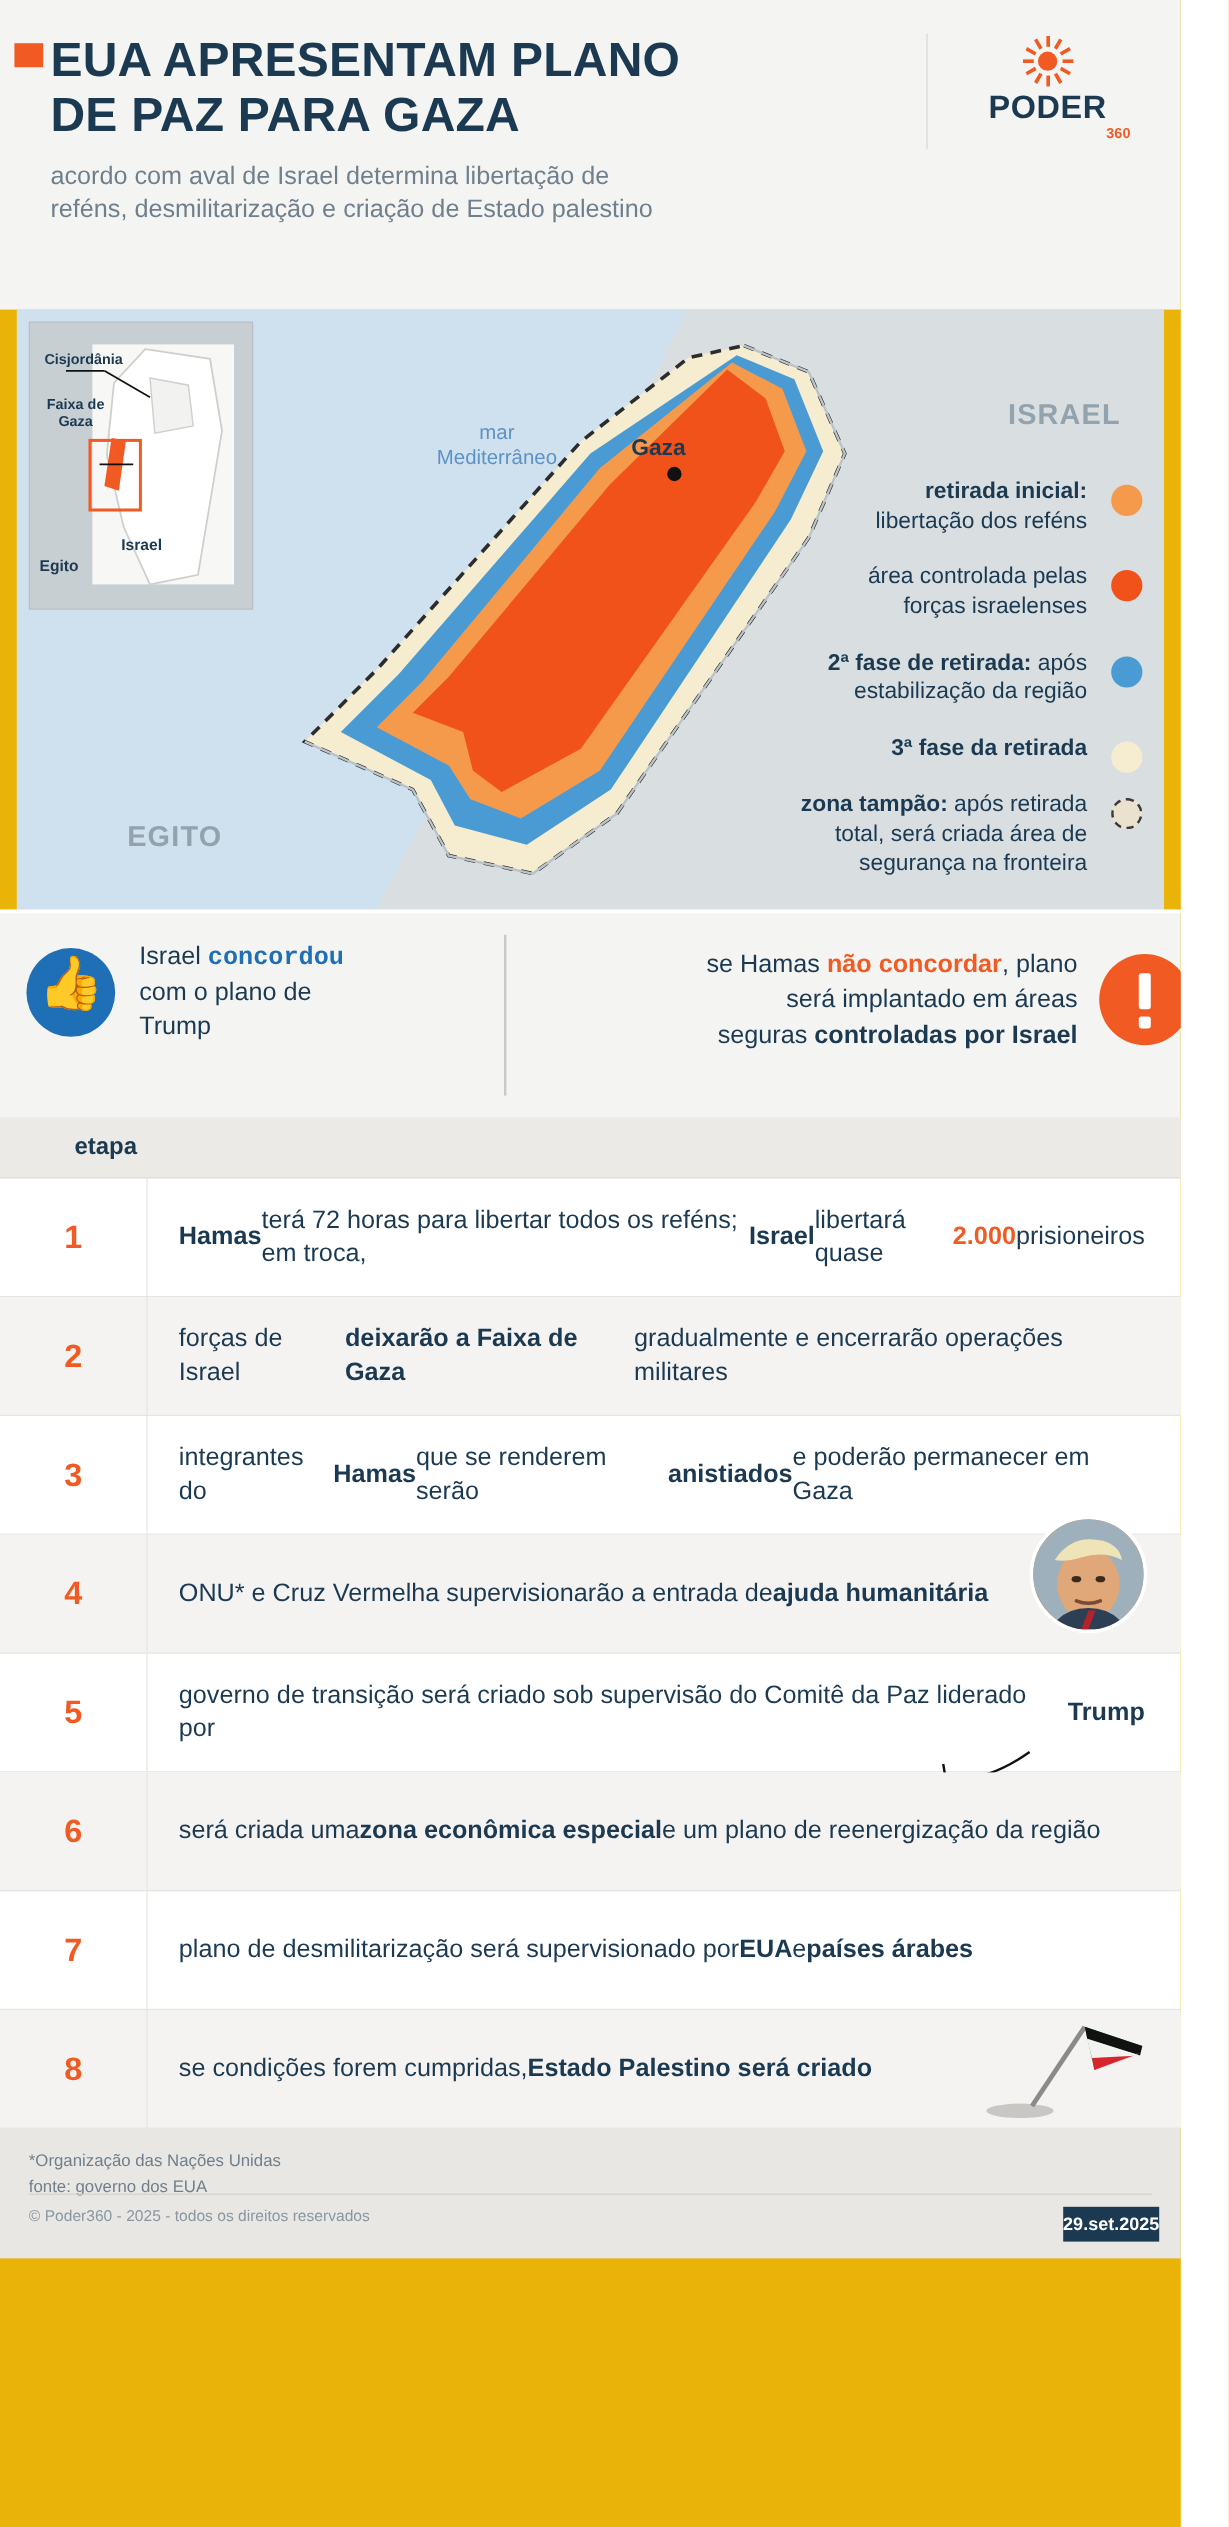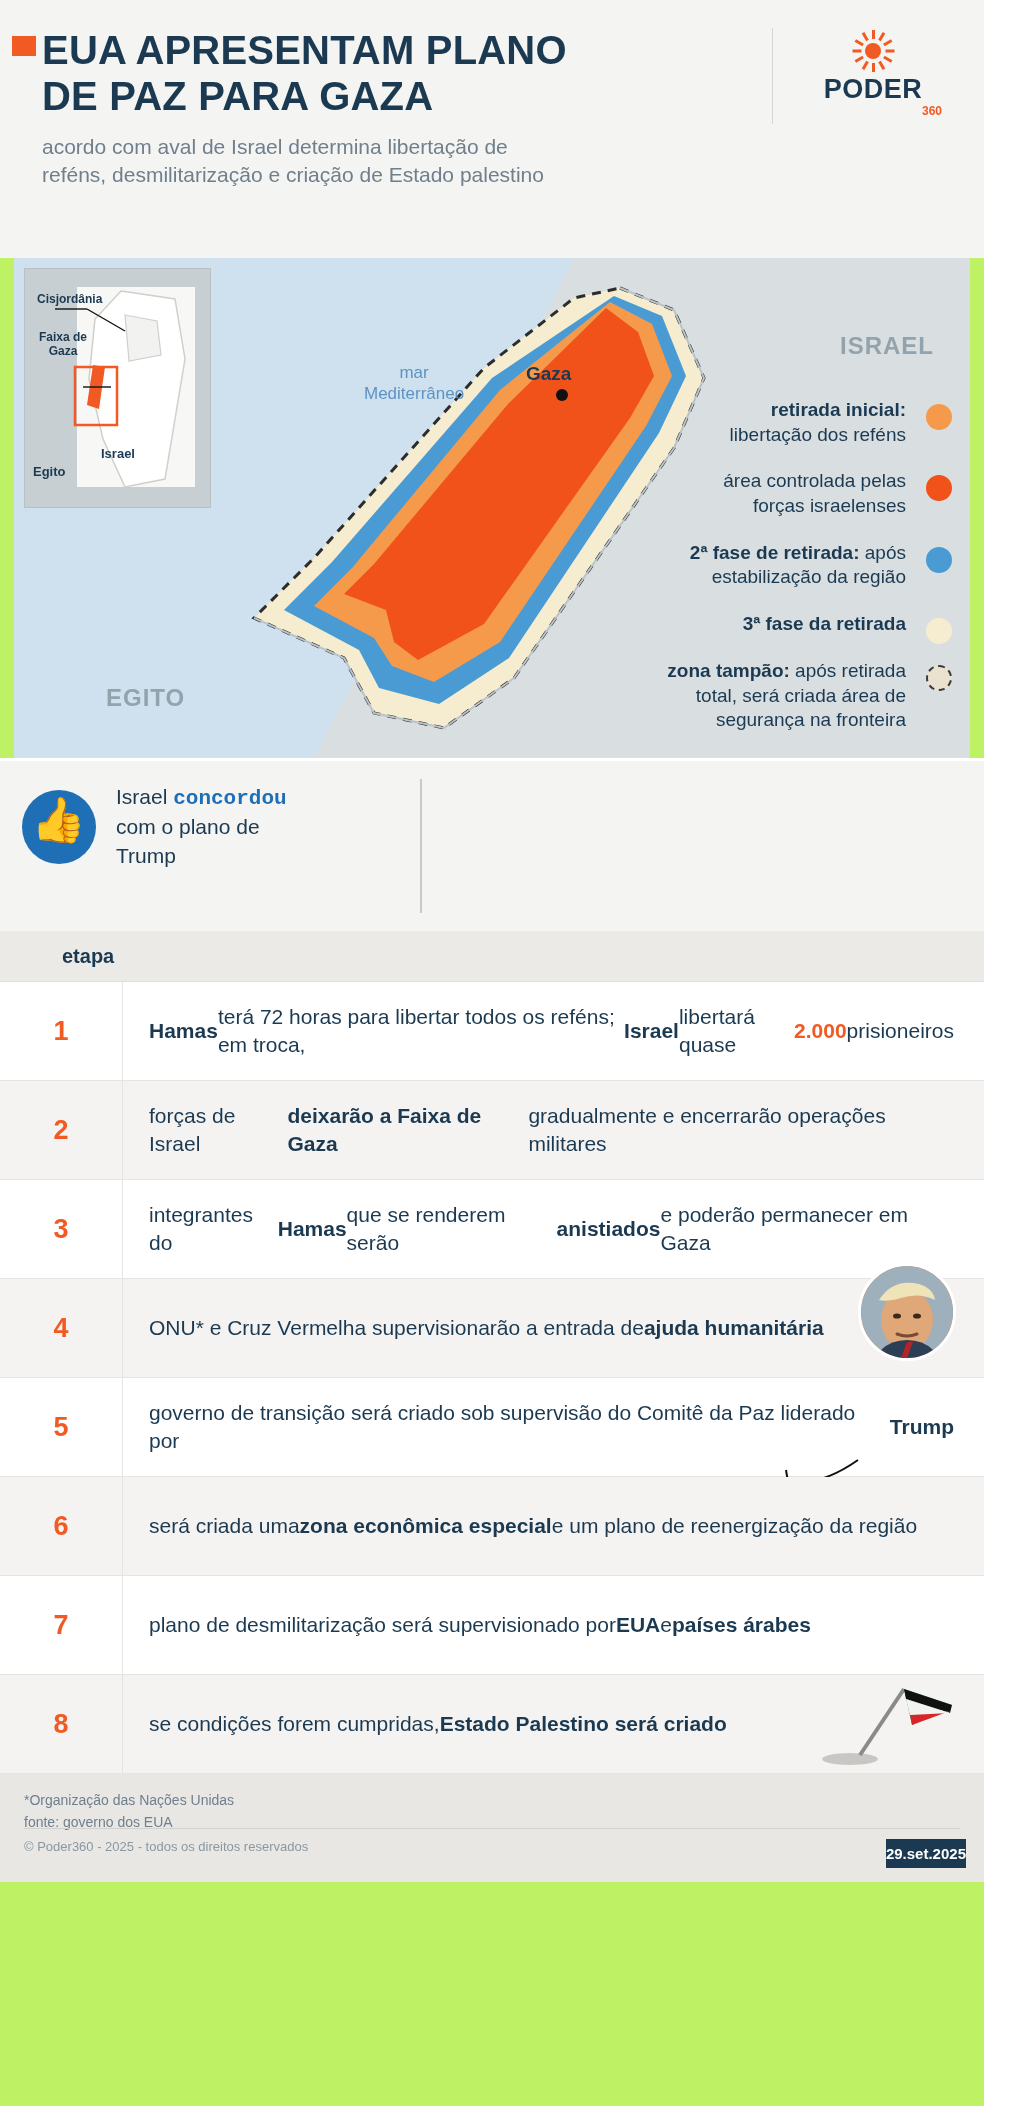--- a/index.html
+++ b/index.html
@@ -8,21 +8,21 @@
     background:#ffffff;
     font-family:"Liberation Sans", sans-serif;
     color:#1b3a52;
     -webkit-font-smoothing:antialiased;
   }
   .page{
     position:relative;
     width:984px;
     height:2106px;
     overflow:hidden;
-    background:#bef264;
+    background:#eab308;
   }
 
   
   .header{
     position:relative;
     height:258px;
     background:#f4f4f2;
     box-sizing:border-box;
     padding:28px 36px 0 36px;
   }
@@ -110,21 +110,21 @@
     position:absolute;right:0;top:6px;width:26px;height:26px;border-radius:50%;
   }
   .dot.dashed{background:#eae2cf;border:2px dashed #3a3a3a;box-sizing:border-box;}
   .israel-label{
     position:absolute;right:36px;top:74px;font-size:24px;font-weight:bold;color:#93a3ad;letter-spacing:1px;
   }
   .egito-label{
     position:absolute;left:92px;bottom:46px;font-size:24px;font-weight:bold;color:#93a3ad;letter-spacing:1px;
   }
   .sea-label{
-    position:absolute;left:350px;top:92px;font-size:17px;color:#5d93c4;text-align:center;line-height:1.25;margin-top:12px;
+    position:absolute;left:350px;top:92px;font-size:17px;color:#5d93c4;text-align:center;line-height:1.25;
   }
   .gaza-label{
     position:absolute;left:512px;top:105px;font-size:19px;font-weight:bold;color:#1b3a52;
   }
   .gaza-dot{position:absolute;left:542px;top:131px;width:12px;height:12px;border-radius:50%;background:#111;}
 
   
   .agree{
     position:relative;height:170px;background:#f4f4f2;
     border-top:3px solid #ffffff;
@@ -300,20 +300,31 @@
   <div class="agree">
     <div class="agree-left">
       <div class="thumb">
           <div class="glyph">👍</div>
         </div>
       <div class="agree-text">
         Israel <b class="blue">concordou</b><br>com o plano de<br>Trump
       </div>
     </div>
     <div class="divider-v"></div>
+    <div class="agree-right">
+      <div class="txt">
+        se Hamas <b class="orange">não concordar</b>, plano<br>
+        será implantado em áreas<br>
+        seguras <b>controladas por Israel</b>
+      </div>
+      <div class="excl">
+        <div class="bar"></div>
+          <div class="pt"></div>
+      </div>
+    </div>
   </div>
 
   <div class="table">
     <div class="thead">
       <div class="h">etapa</div>
     </div>
 
     <div class="trow">
       <div class="tnum">1</div>
       <div class="ttext"><b>Hamas</b> terá 72 horas para libertar todos os reféns; em troca, <b>Israel</b> libertará quase <span class="num">2.000</span> prisioneiros</div>

